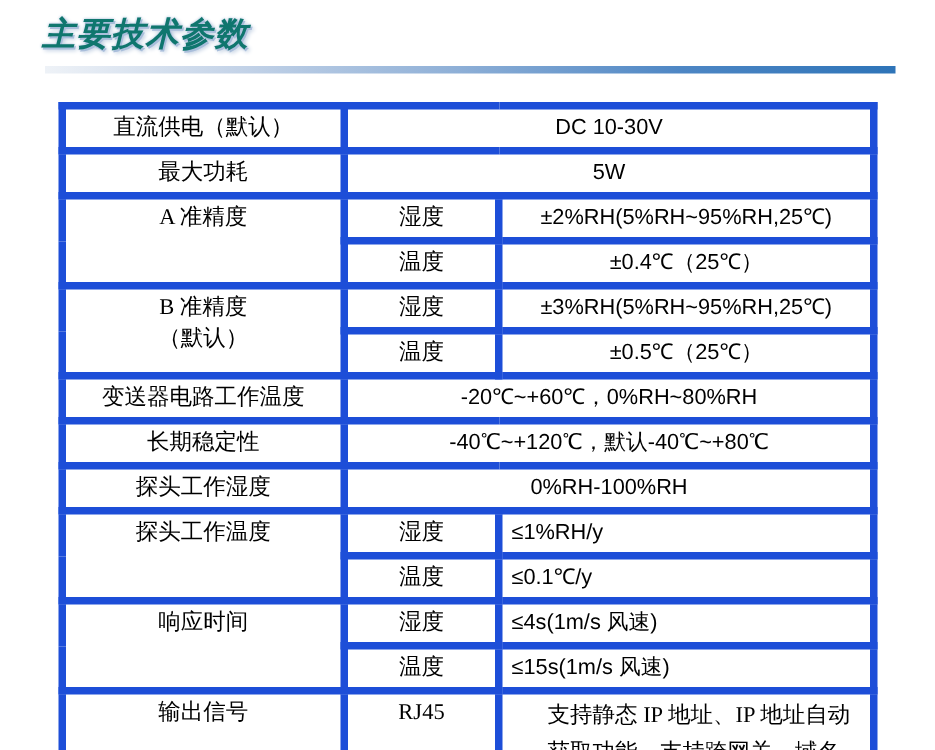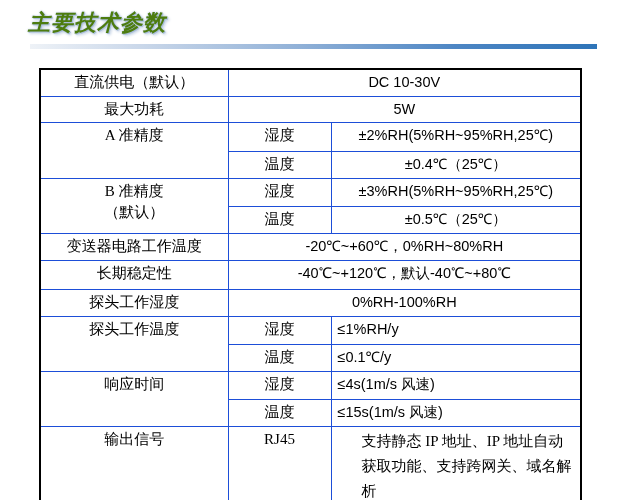--- a/index.html
+++ b/index.html
@@ -17,21 +17,21 @@
     color: #000000;
   }
   .page-title {
     position: absolute;
     left: 28px;
     top: 8px;
     margin: 0;
     font-size: 22px;
     font-weight: bold;
     font-style: italic;
-    color: #4d7c0f;
+    color: #0f766e;
     letter-spacing: 1px;
     text-shadow: 1px 1px 0 #a9bedb, 2px 2px 3px #b9c9de, 0 0 2px #9db5d4;
     font-family: "Liberation Serif", serif;
   }
   .accent-bar {
     position: absolute;
     left: 30px;
     top: 44px;
     width: 567px;
     height: 5px;
@@ -40,21 +40,21 @@
   table.spec-table {
     position: absolute;
     left: 39px;
     top: 68px;
     width: 541px;
     border-collapse: collapse;
     table-layout: fixed;
     border: 2px solid #000000;
   }
   .spec-table td {
-    border: 1px solid #1d4ed8;
+    border: 5px solid #1d4ed8;
     padding: 2px 6px;
     vertical-align: top;
     text-align: center;
     font-size: 15px;
     line-height: 21px;
     overflow: hidden;
   }
   .spec-table td.lbl {
     font-family: "Liberation Serif", serif;
   }

